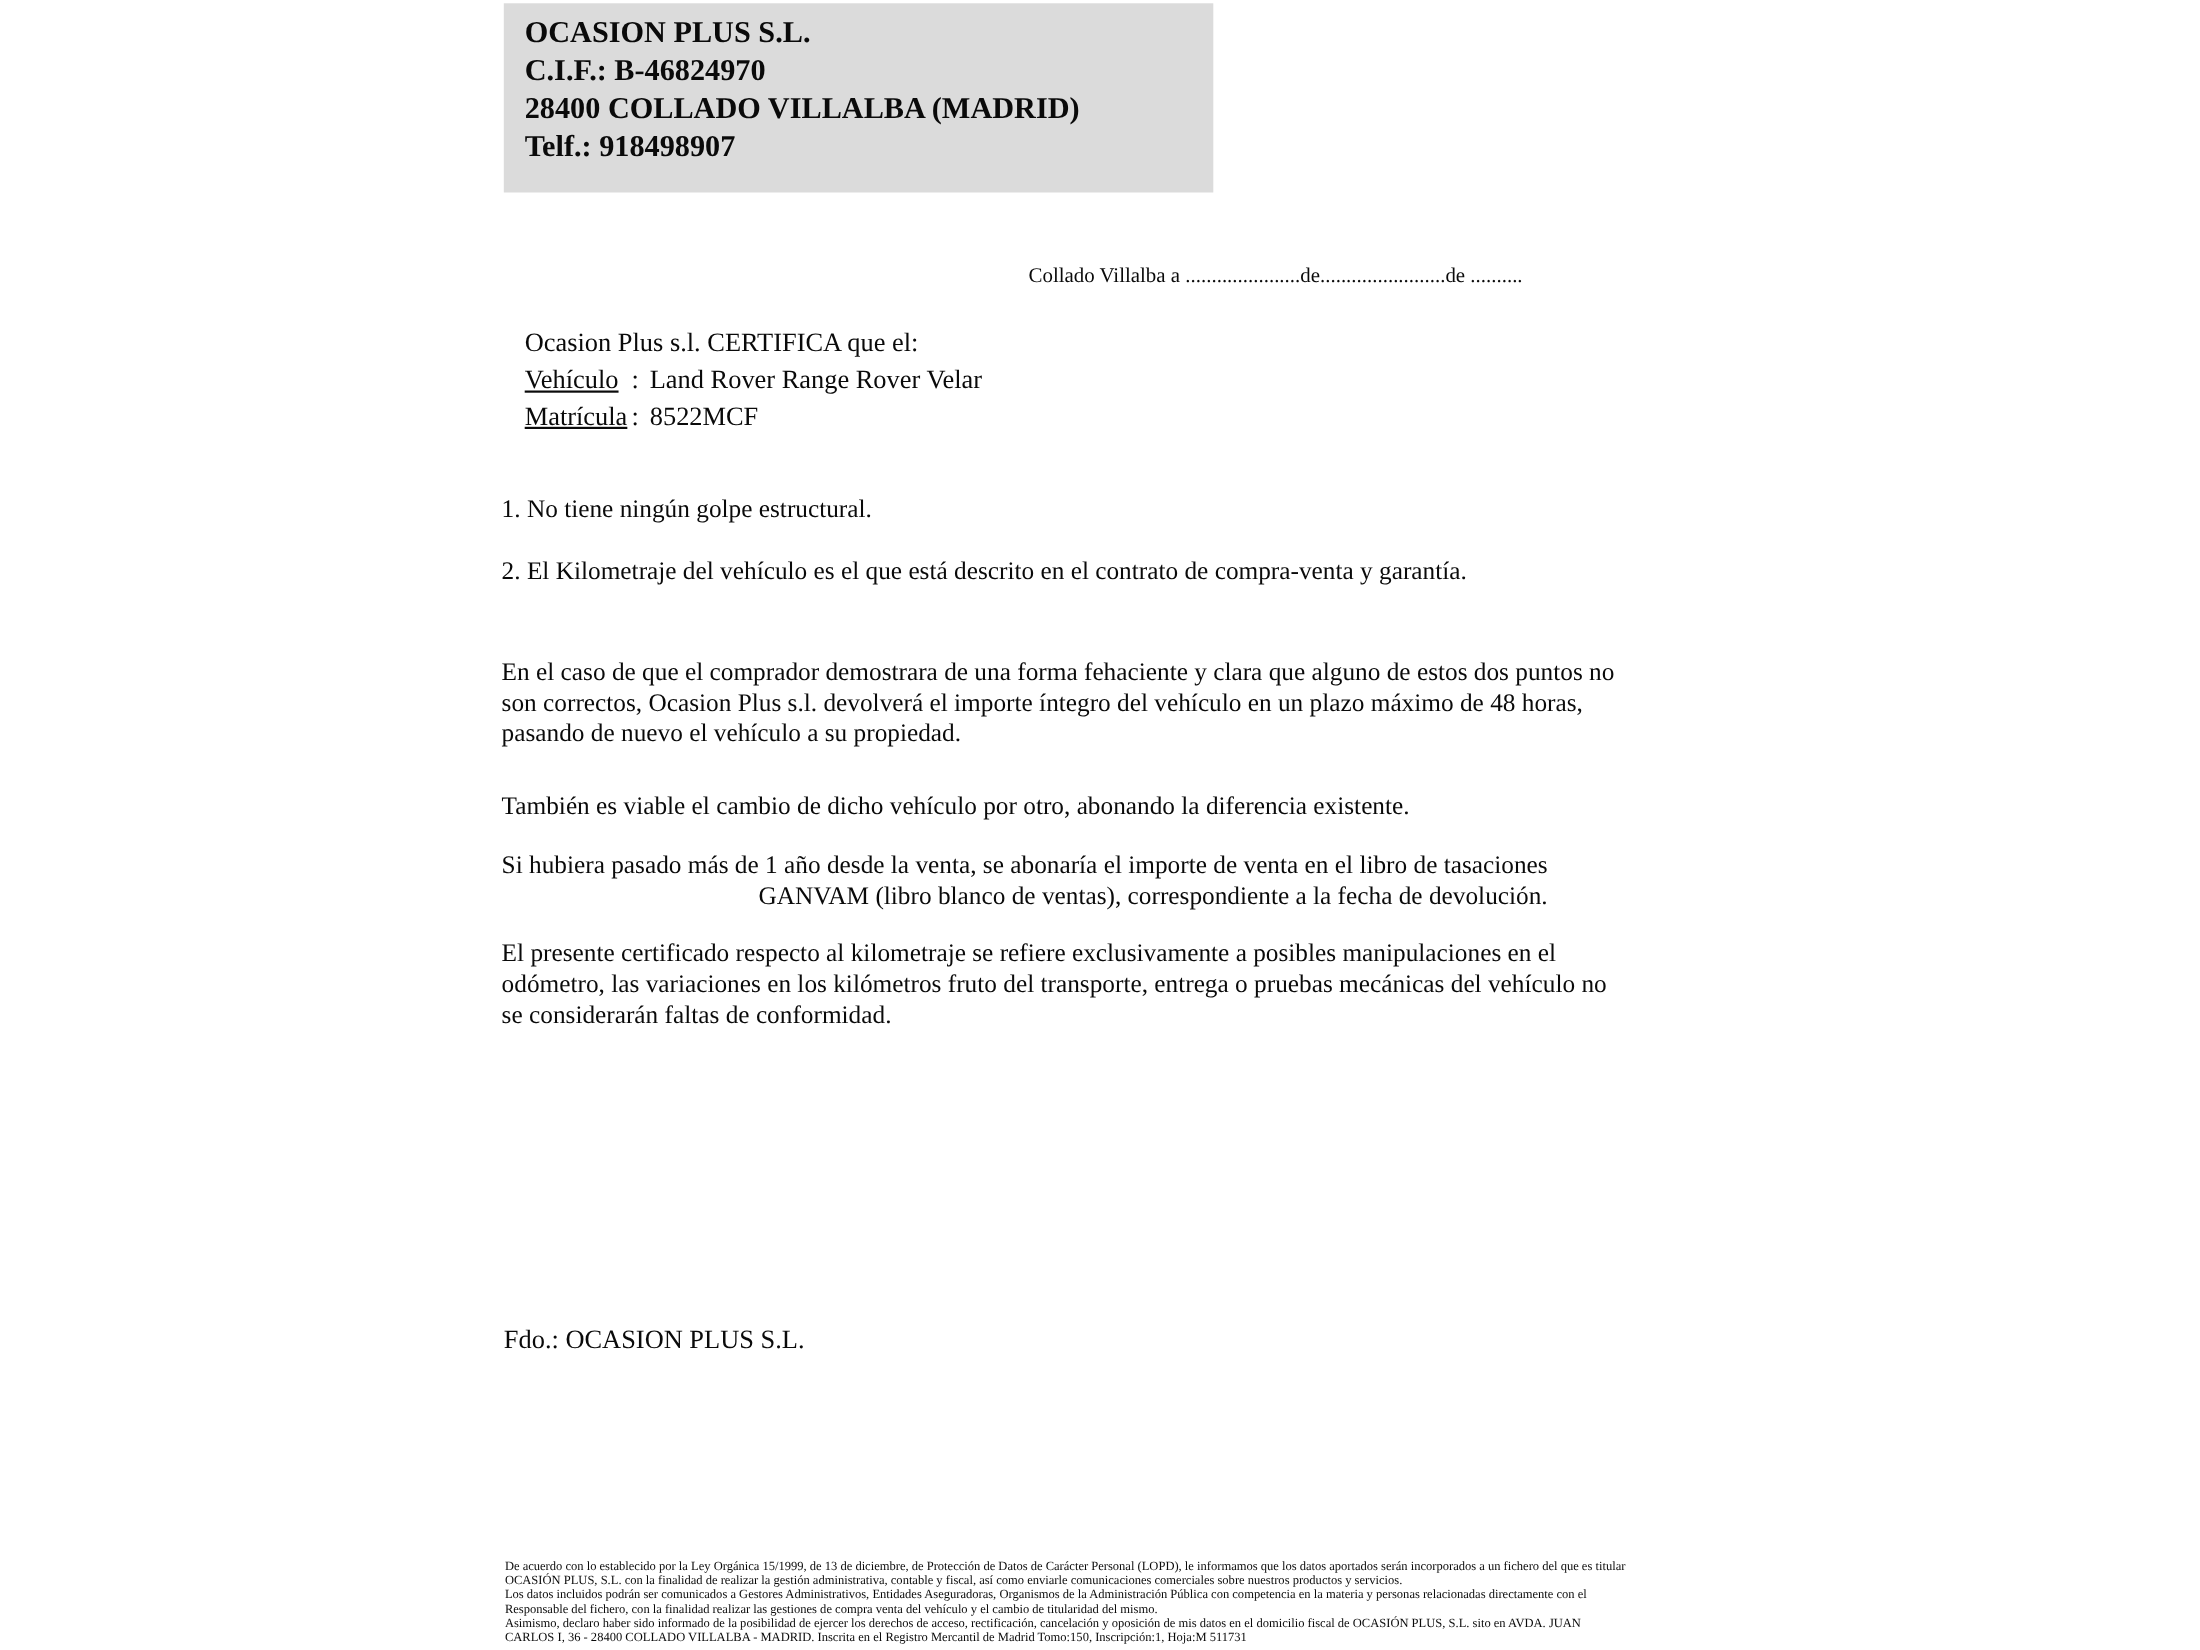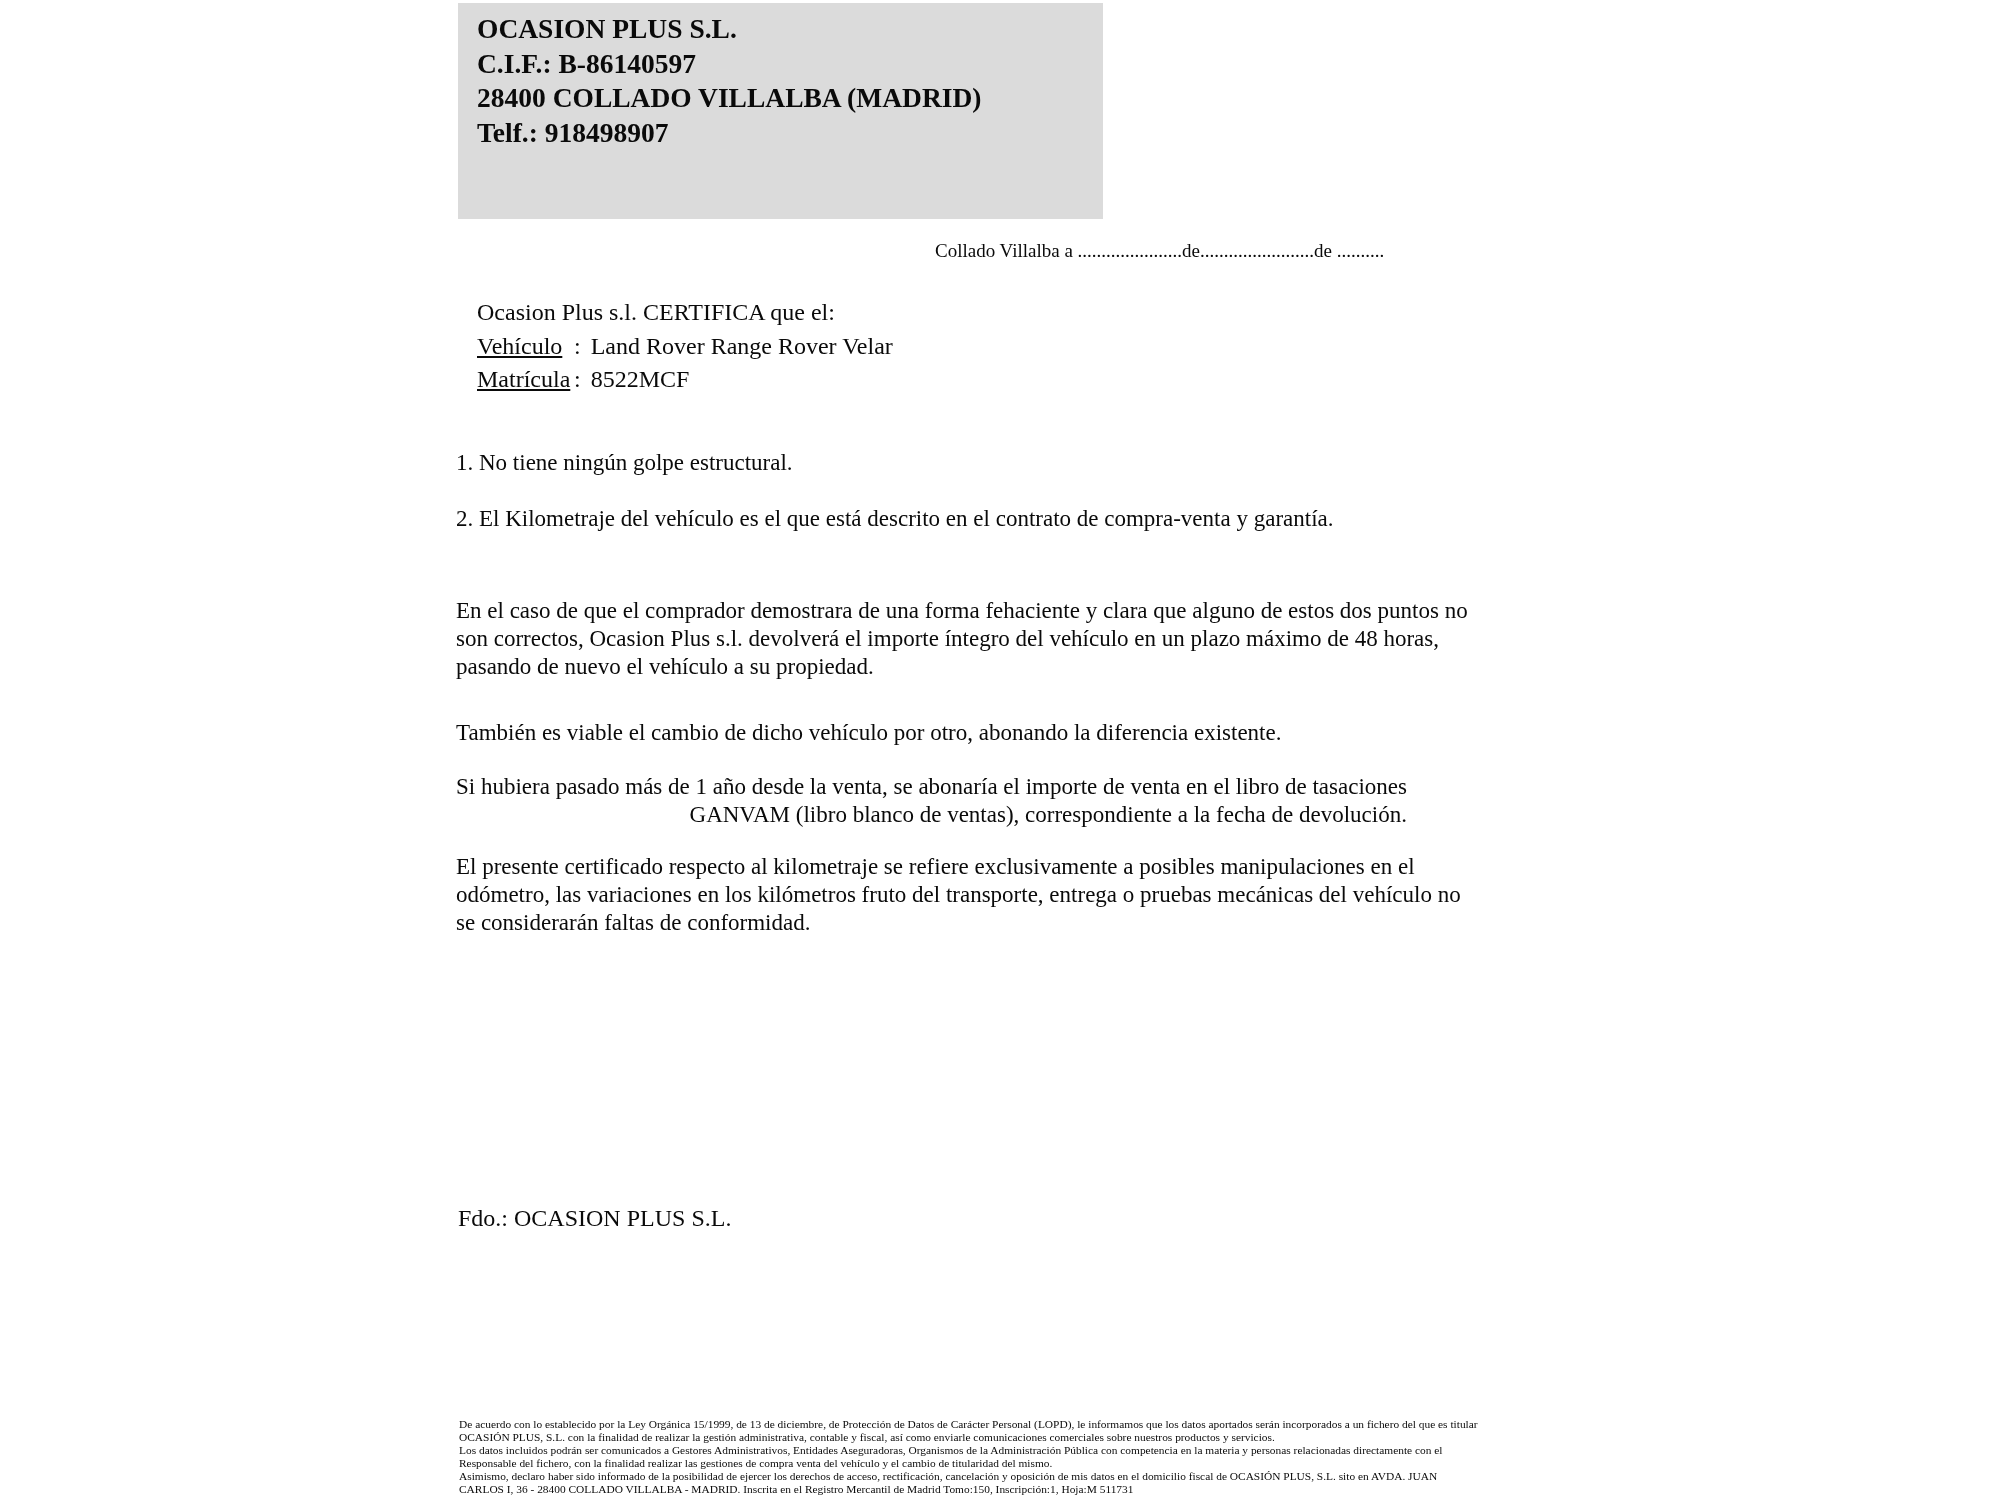--- a/index.html
+++ b/index.html
@@ -19,21 +19,21 @@
     inset: 0;
     width: 2000px;
     height: 1500px;
     overflow: hidden;
   }
   .company-box {
     position: absolute;
     left: 458px;
     top: 3px;
     width: 645px;
-    height: 216px;
+    height: 172px;
     background: #dbdbdb;
     box-sizing: border-box;
     padding: 9px 0 0 19px;
   }
   .company-box .line {
     font-weight: bold;
     font-size: 27.5px;
     line-height: 34.5px;
     white-space: nowrap;
   }
@@ -97,21 +97,21 @@
     white-space: pre-line;
   }
 </style>
 </head>
 <body>
 
 <div class="page">
 
   <div class="company-box">
     <div class="line">OCASION PLUS S.L.</div>
-    <div class="line">C.I.F.: B-86140597</div>
+    <div class="line">C.I.F.: B-46824970</div>
     <div class="line">28400 COLLADO VILLALBA (MADRID)</div>
     <div class="line">Telf.: 918498907</div>
   </div>
 
   <div class="date-line">Collado Villalba a ......................de........................de ..........</div>
 
   <div class="certify-block">
     <div class="certify-intro">Ocasion Plus s.l. CERTIFICA que el:</div>
     <div class="certify-row">
       <span class="certify-label-cell"><span class="u">Vehículo</span></span>

